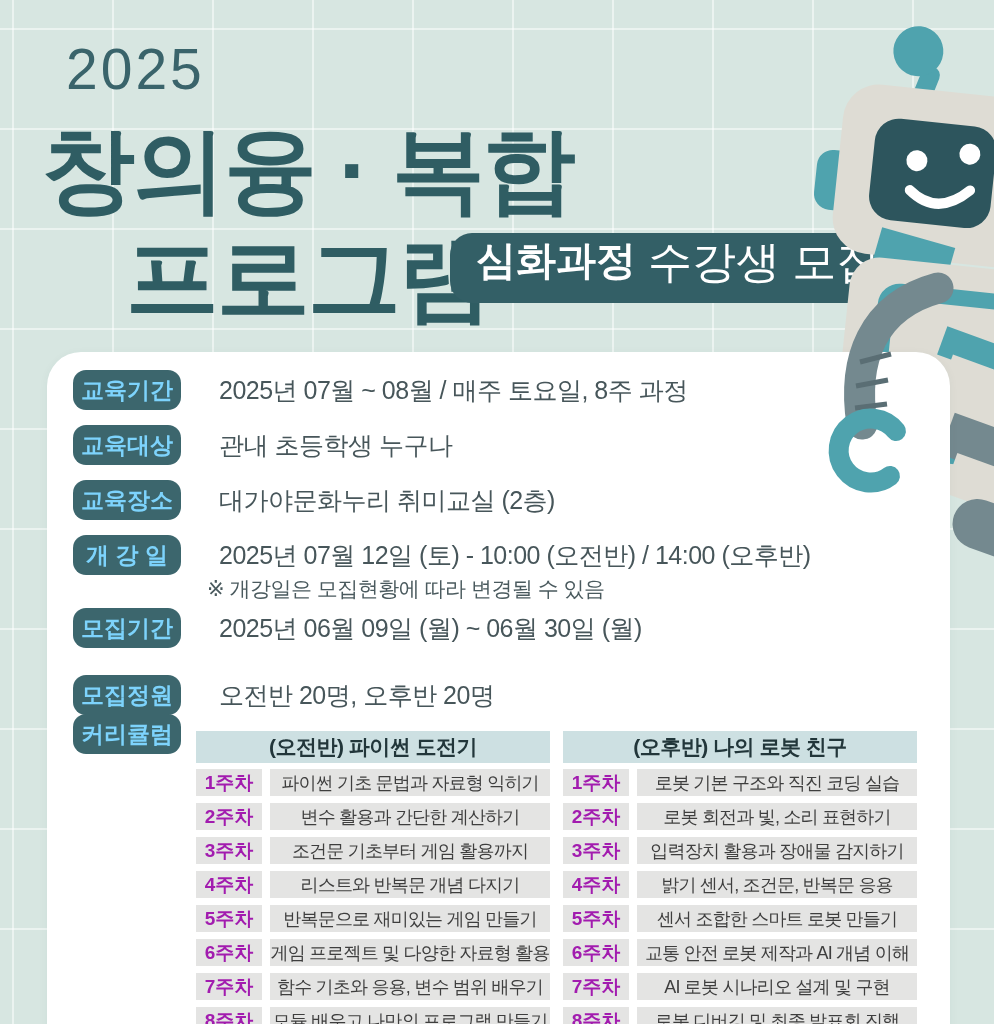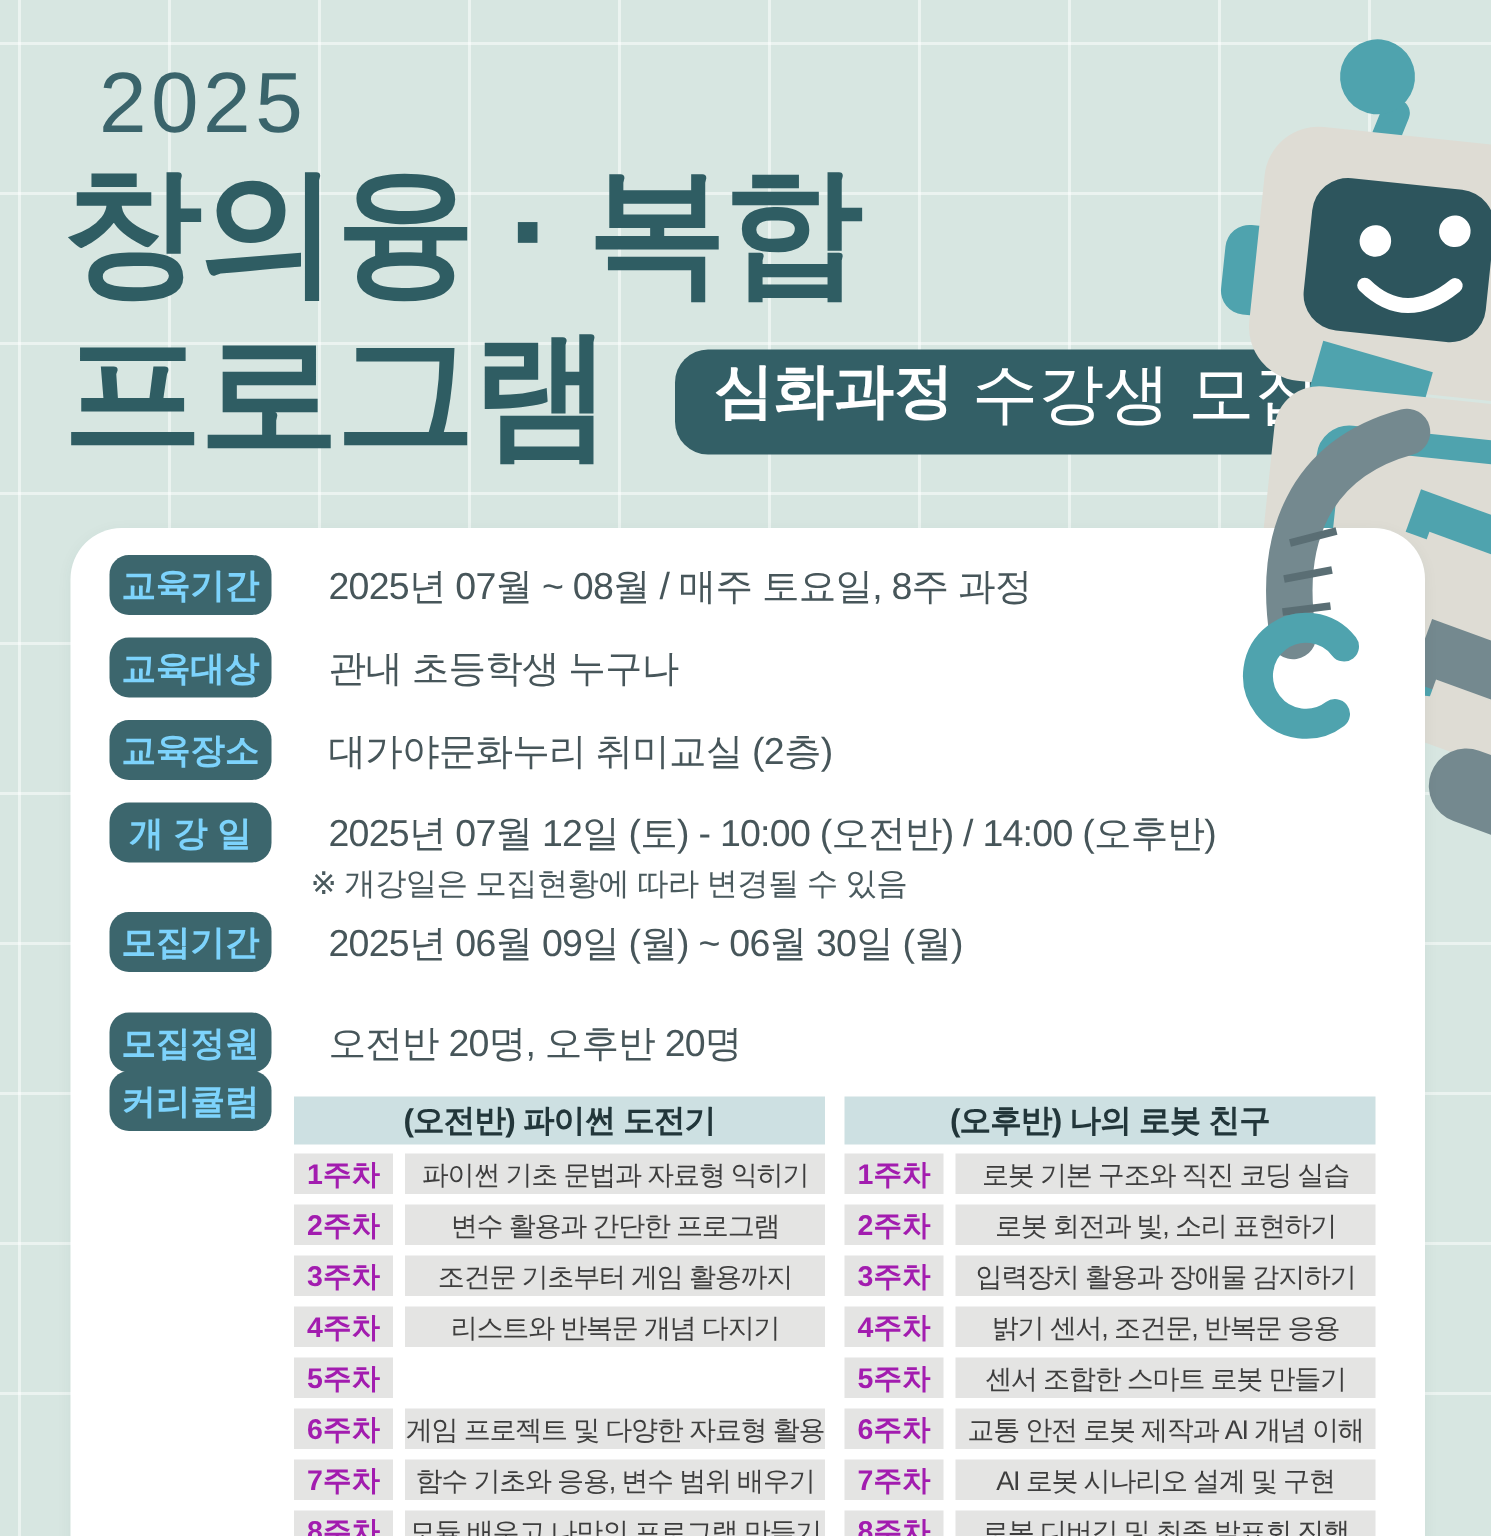--- a/index.html
+++ b/index.html
@@ -17,23 +17,23 @@
       linear-gradient(to bottom, rgba(255,255,255,.5) 2px, transparent 2px);
     background-size:100px 100px;
     background-position:12px 28px;
   }
   
   .year{
     position:absolute;left:46px;top:36px;
     font-size:57px;font-weight:500;color:#3a646b;letter-spacing:3px;margin-left:20px;
   }
   .title{
-    position:absolute;left:42px;top:100px;
+    position:absolute;left:42px;top:116px;
     font-size:93px;line-height:108px;font-weight:900;
-    color:#2f5d63;letter-spacing:-2px;white-space:nowrap;
+    color:#2f5d63;letter-spacing:-2px;white-space:nowrap;text-align:center;
   }
   .recruit-badge{
     position:absolute;left:450px;top:233px;
     height:70px;padding:0 26px;border-radius:22px;
     background:#335f66;color:#ffffff;
     display:flex;align-items:flex-start;white-space:nowrap;
   }
   .recruit-badge .hl{font-size:40px;font-weight:bold;margin-right:12px;}
   .recruit-badge .rest{font-size:44px;font-weight:400;}
   
@@ -173,32 +173,33 @@
     </div>
 
     <div class="ctable morning">
       <div class="t-header">(오전반) 파이썬 도전기</div>
       <div class="t-row">
         <div class="t-week">1주차</div>
         <div class="t-topic">파이썬 기초 문법과 자료형 익히기</div>
       </div>
       <div class="t-row">
         <div class="t-week">2주차</div>
-        <div class="t-topic">변수 활용과 간단한 프로그램</div>
+        <div class="t-topic">변수 활용과 간단한 계산하기</div>
       </div>
       <div class="t-row">
         <div class="t-week">3주차</div>
         <div class="t-topic">조건문 기초부터 게임 활용까지</div>
       </div>
       <div class="t-row">
         <div class="t-week">4주차</div>
         <div class="t-topic">리스트와 반복문 개념 다지기</div>
       </div>
       <div class="t-row">
         <div class="t-week">5주차</div>
+        <div class="t-topic">반복문으로 재미있는 게임 만들기</div>
       </div>
       <div class="t-row">
         <div class="t-week">6주차</div>
         <div class="t-topic">게임 프로젝트 및 다양한 자료형 활용</div>
       </div>
       <div class="t-row">
         <div class="t-week">7주차</div>
         <div class="t-topic">함수 기초와 응용, 변수 범위 배우기</div>
       </div>
       <div class="t-row">

